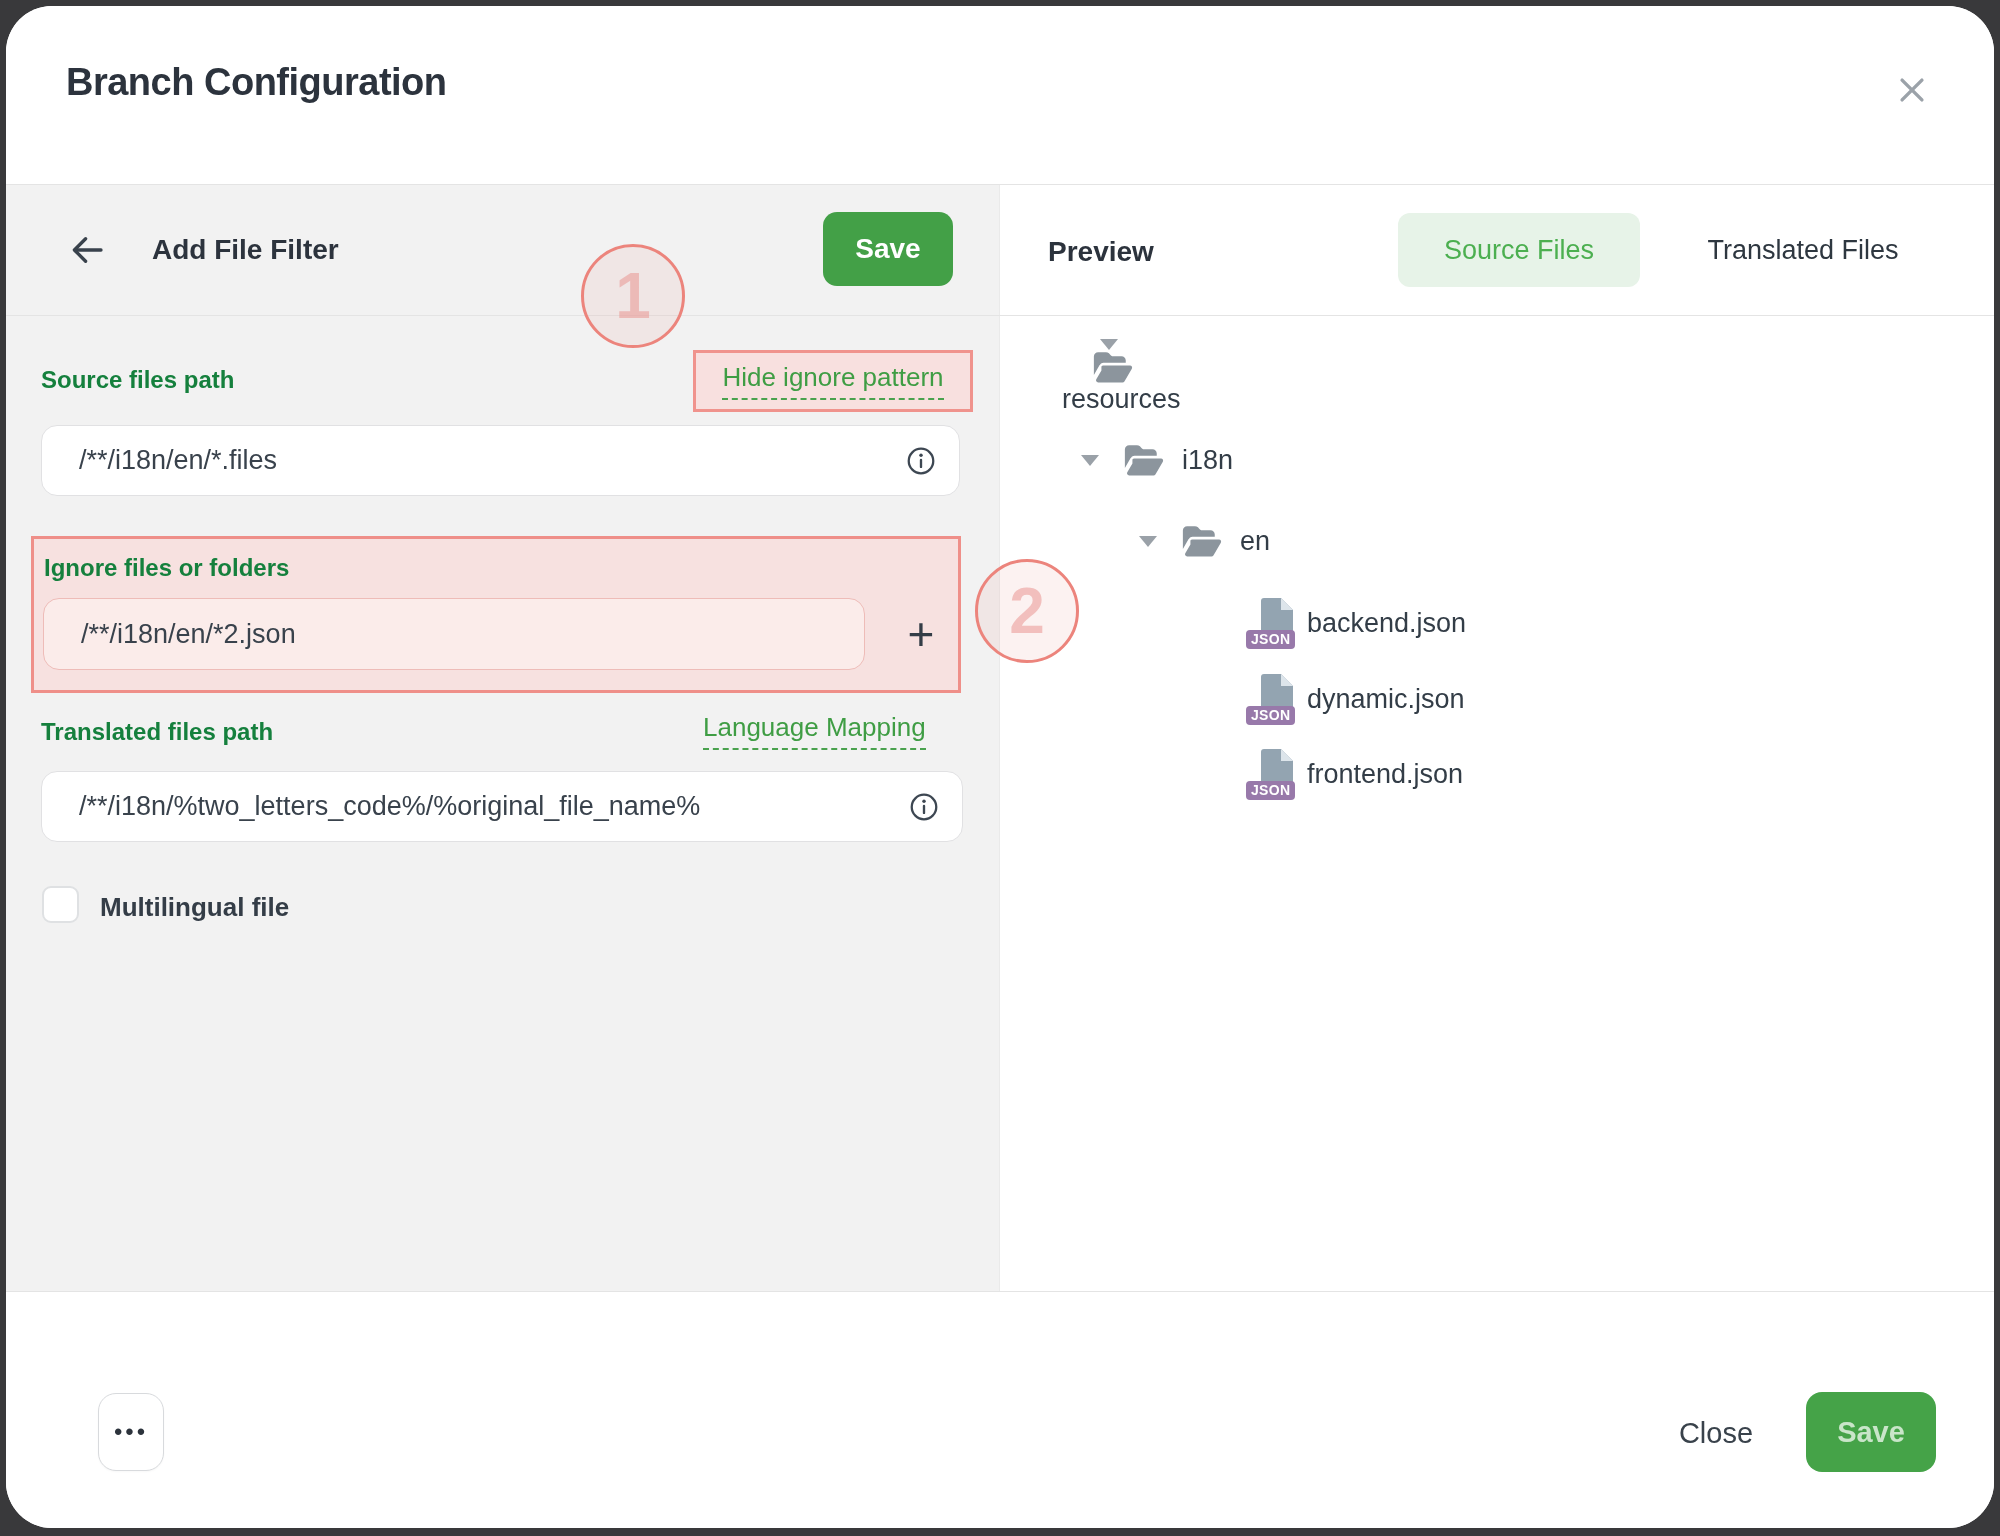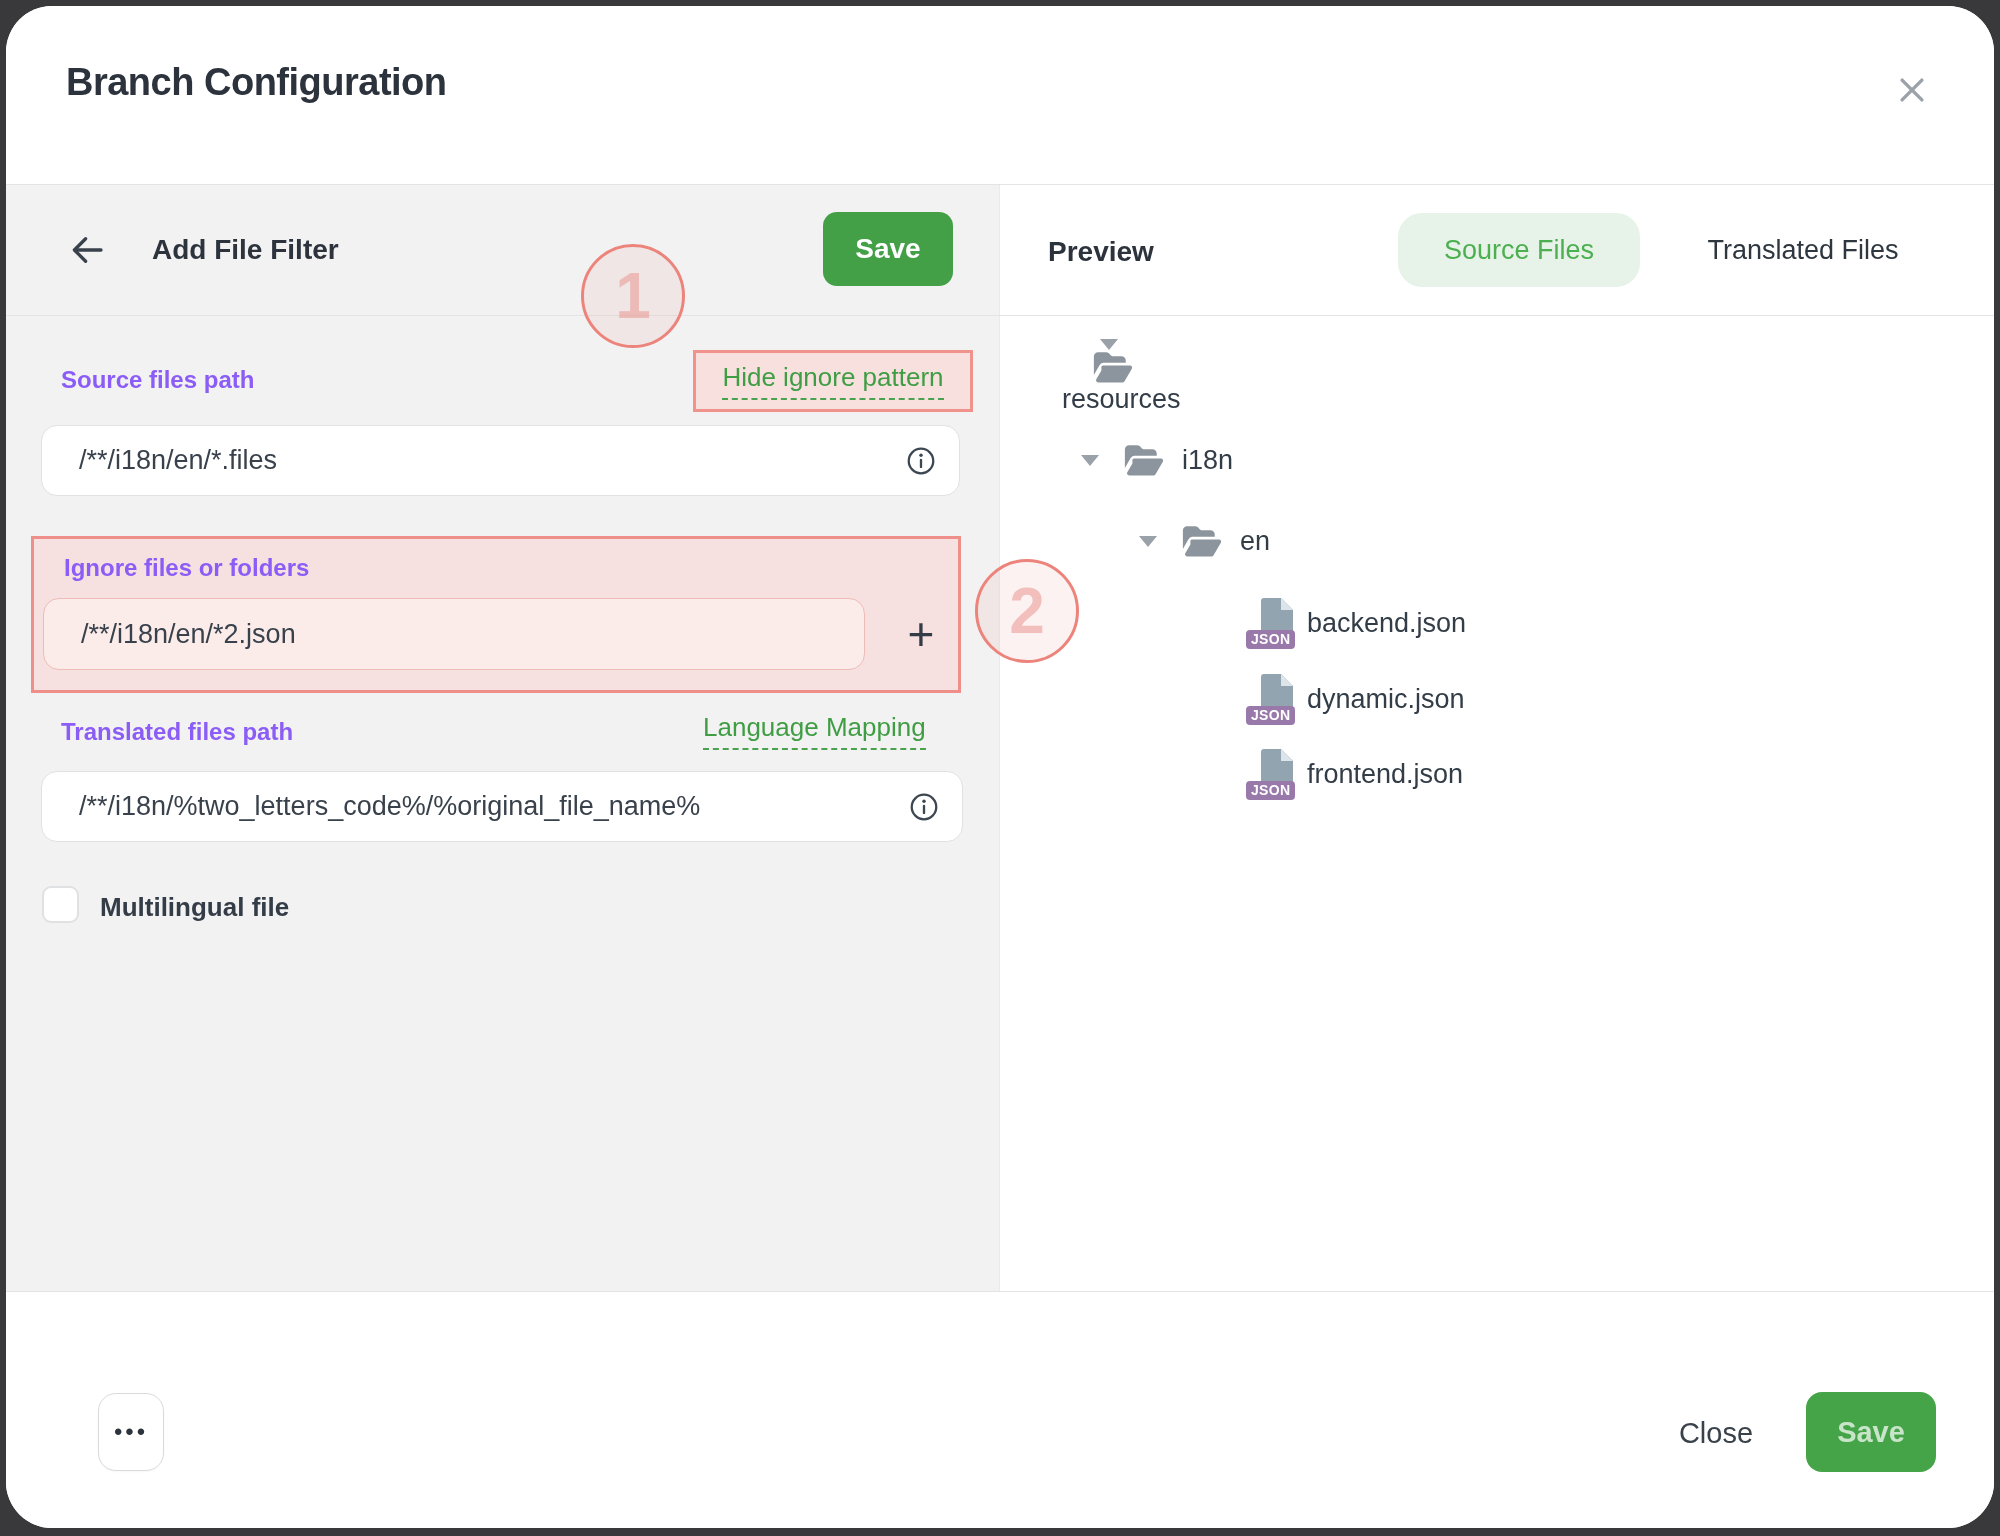--- a/index.html
+++ b/index.html
@@ -26,21 +26,21 @@
   
   .back-btn { position:absolute; left:58px; top:222px; width:46px; height:46px; background:transparent; border:none; cursor:pointer; }
   .sub-title { position:absolute; left:146px; top:228px; font-size:28px; font-weight:700; color:#2c333d; }
   .save-top-btn {
     position:absolute; left:817px; top:206px; width:130px; height:74px;
     background:#43a047; border:none; border-radius:14px; cursor:pointer;
     color:#ffffff; font-size:28px; font-weight:700; font-family:inherit;
   }
 
   
-  .field-label { position:absolute; font-size:24px; font-weight:700; color:#8b5cf6;margin-left:20px; }
+  .field-label { position:absolute; font-size:24px; font-weight:700; color:#15803d; }
   .green-link { font-size:26px; color:#3f9d44; text-decoration:none; border-bottom:2px dashed #4aa24e; padding-bottom:5px; cursor:pointer; white-space:nowrap; }
 
   .hide-box {
     position:absolute; left:687px; top:344px; width:280px; height:62px;
     border:3px solid #f0938d; background:#f8e0df;
     display:flex; align-items:center; justify-content:center;
   }
 
   .text-input {
     position:absolute; background:#fff; border:1px solid #e1e1e3; border-radius:16px;
@@ -65,21 +65,21 @@
   .trans-input { left:35px; top:765px; width:922px; height:71px; }
 
   .checkbox {
     position:absolute; left:36px; top:880px; width:37px; height:37px;
     background:#fff; border:2px solid #dfe1e3; border-radius:9px; cursor:pointer;
   }
   .cb-label { position:absolute; left:94px; top:886px; font-size:26px; font-weight:700; color:#343d47; }
 
   
   .preview-title { position:absolute; left:1042px; top:230px; font-size:28px; font-weight:700; color:#2c333d; }
-  .tab { position:absolute; top:207px; height:74px; border:none; border-radius:24px; background:transparent; cursor:pointer; font-size:27px; font-family:inherit; color:#2e3740; }
+  .tab { position:absolute; top:207px; height:74px; border:none; border-radius:12px; background:transparent; cursor:pointer; font-size:27px; font-family:inherit; color:#2e3740; }
   .tab-source { left:1392px; width:242px; background:#e7f3e8; color:#4caf50; }
   .tab-translated { left:1657px; width:280px; }
 
   
   .tree-row { position:absolute; height:78px; display:flex; align-items:center; cursor:pointer; }
   .caret { width:0; height:0; border-left:9px solid transparent; border-right:9px solid transparent; border-top:11px solid #9aa1a8; margin-right:24px; cursor:pointer; }
   .folder-svg { width:42px; height:34px; margin-right:17px; }
   .tree-label { font-size:27px; color:#333d47; white-space:nowrap; }
   .file-ico { position:relative; width:46px; height:52px; margin-right:13px; }
   .file-ico svg { position:absolute; right:0; top:0; }

